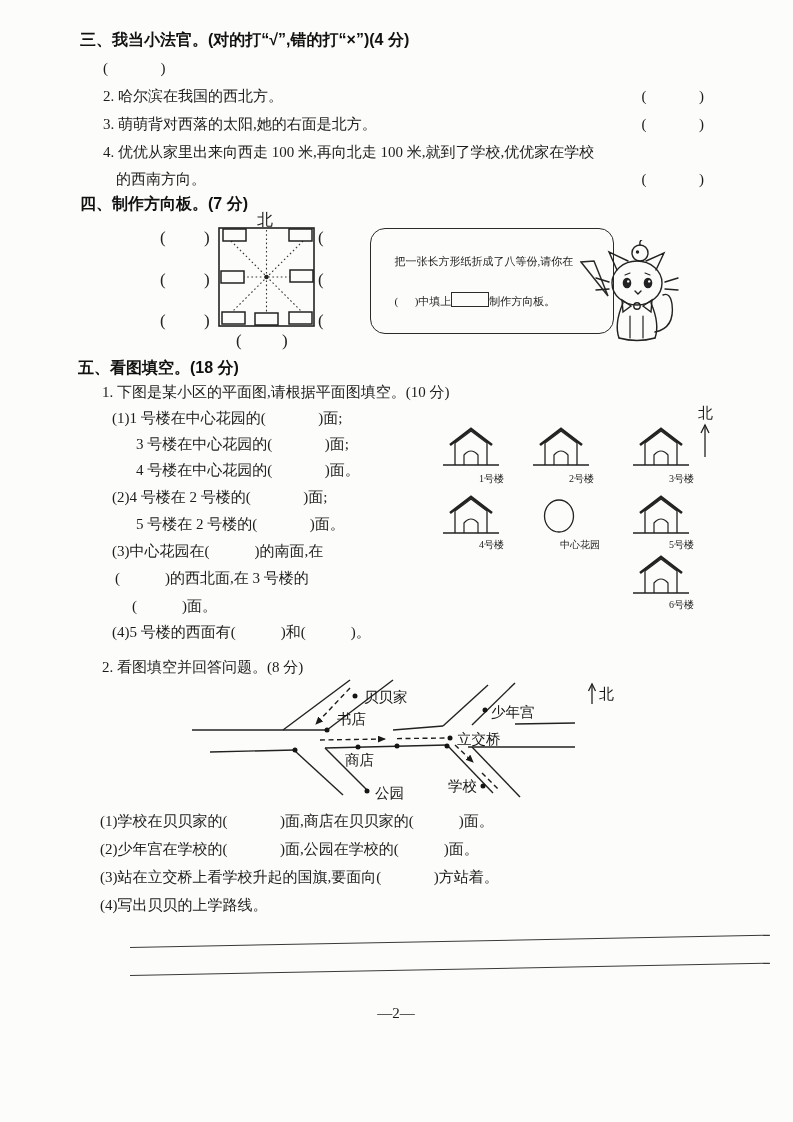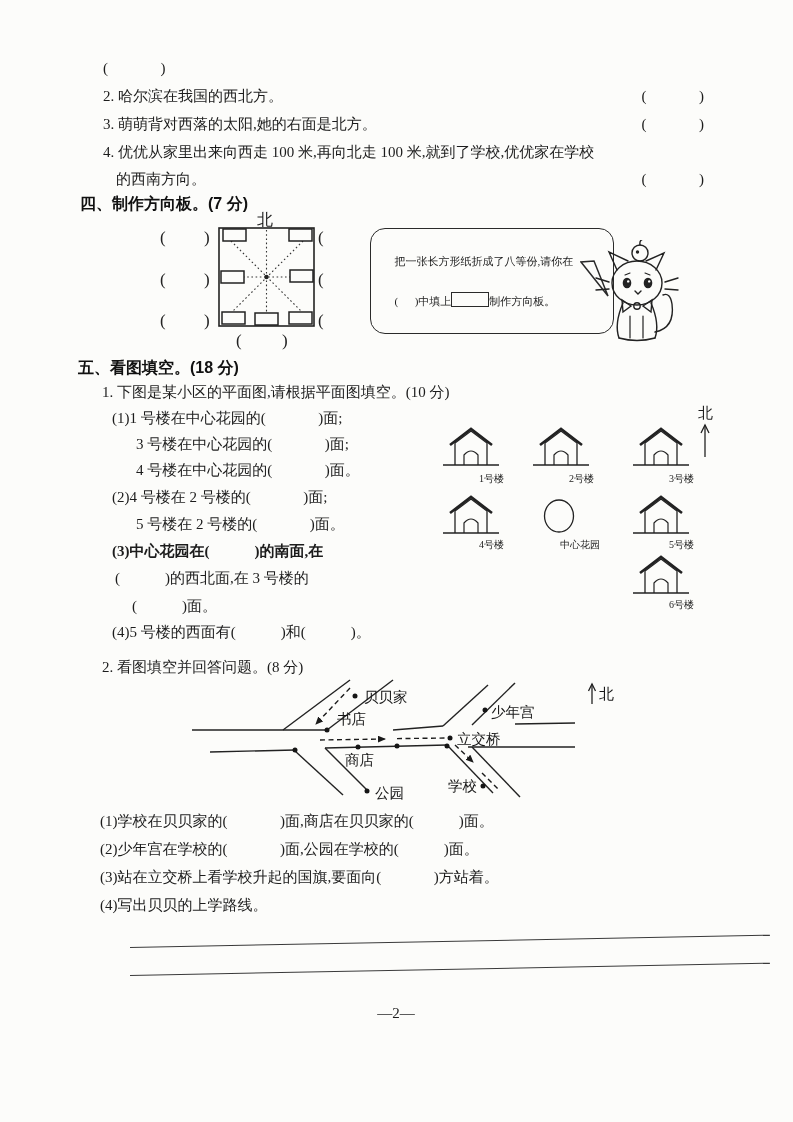--- a/index.html
+++ b/index.html
@@ -20,20 +20,21 @@
            vertical-align:-2px;background:#fcfcfa;}
   .ansline{border-top:1.6px solid #3a3a3a;transform-origin:left center;}
   svg{display:block;}
   svg text{font-family:"Liberation Serif","DejaVu Serif",serif;fill:#161616;}
 </style>
 </head>
 <body>
 
 <div class="page">
 
+  <div class="abs hd" style="left:80px;top:30px;">三、我当小法官。(对的打“√”,错的打“×”)(4 分)</div>
 
   <div class="abs row" style="left:103px;top:59px;width:601px;">
     <span class="t">(              )</span>
   </div>
   <div class="abs row" style="left:103px;top:87px;width:601px;">
     <span class="t">2. 哈尔滨在我国的西北方。</span>
     <span class="t">(              )</span>
   </div>
   <div class="abs row" style="left:103px;top:115px;width:601px;">
     <span class="t">3. 萌萌背对西落的太阳,她的右面是北方。</span>
@@ -133,21 +134,21 @@
   </div>
 
   <div class="abs hd" style="left:78px;top:358px;">五、看图填空。(18 分)</div>
   <div class="abs t" style="left:102px;top:383px;">1. 下图是某小区的平面图,请根据平面图填空。(10 分)</div>
 
   <div class="abs t" style="left:112px;top:409px;">(1)1 号楼在中心花园的(              )面;</div>
   <div class="abs t" style="left:136px;top:435px;">3 号楼在中心花园的(              )面;</div>
   <div class="abs t" style="left:136px;top:461px;">4 号楼在中心花园的(              )面。</div>
   <div class="abs t" style="left:112px;top:488px;">(2)4 号楼在 2 号楼的(              )面;</div>
   <div class="abs t" style="left:136px;top:515px;">5 号楼在 2 号楼的(              )面。</div>
-  <div class="abs t" style="left:112px;top:542px;font-weight:bold;">(3)中心花园在(            )的南面,在</div>
+  <div class="abs t" style="left:112px;top:542px;">(3)中心花园在(            )的南面,在</div>
   <div class="abs t" style="left:115px;top:569px;">(            )的西北面,在 3 号楼的</div>
   <div class="abs t" style="left:132px;top:597px;">(            )面。</div>
   <div class="abs t" style="left:112px;top:623px;">(4)5 号楼的西面有(            )和(            )。</div>
 
   <div class="abs" style="left:438px;top:400px;width:310px;height:218px;">
     <div class="abs t" style="left:260px;top:4px;font-size:15px;">北</div>
     <svg class="abs" style="left:258px;top:22px;" width="18" height="36" viewBox="0 0 18 36">
       <g stroke="#222" stroke-width="1.3" fill="none">
           <line x1="9" y1="35" x2="9" y2="3"></line>
           <path d="M5 11 L9 3 L13 11"></path>

